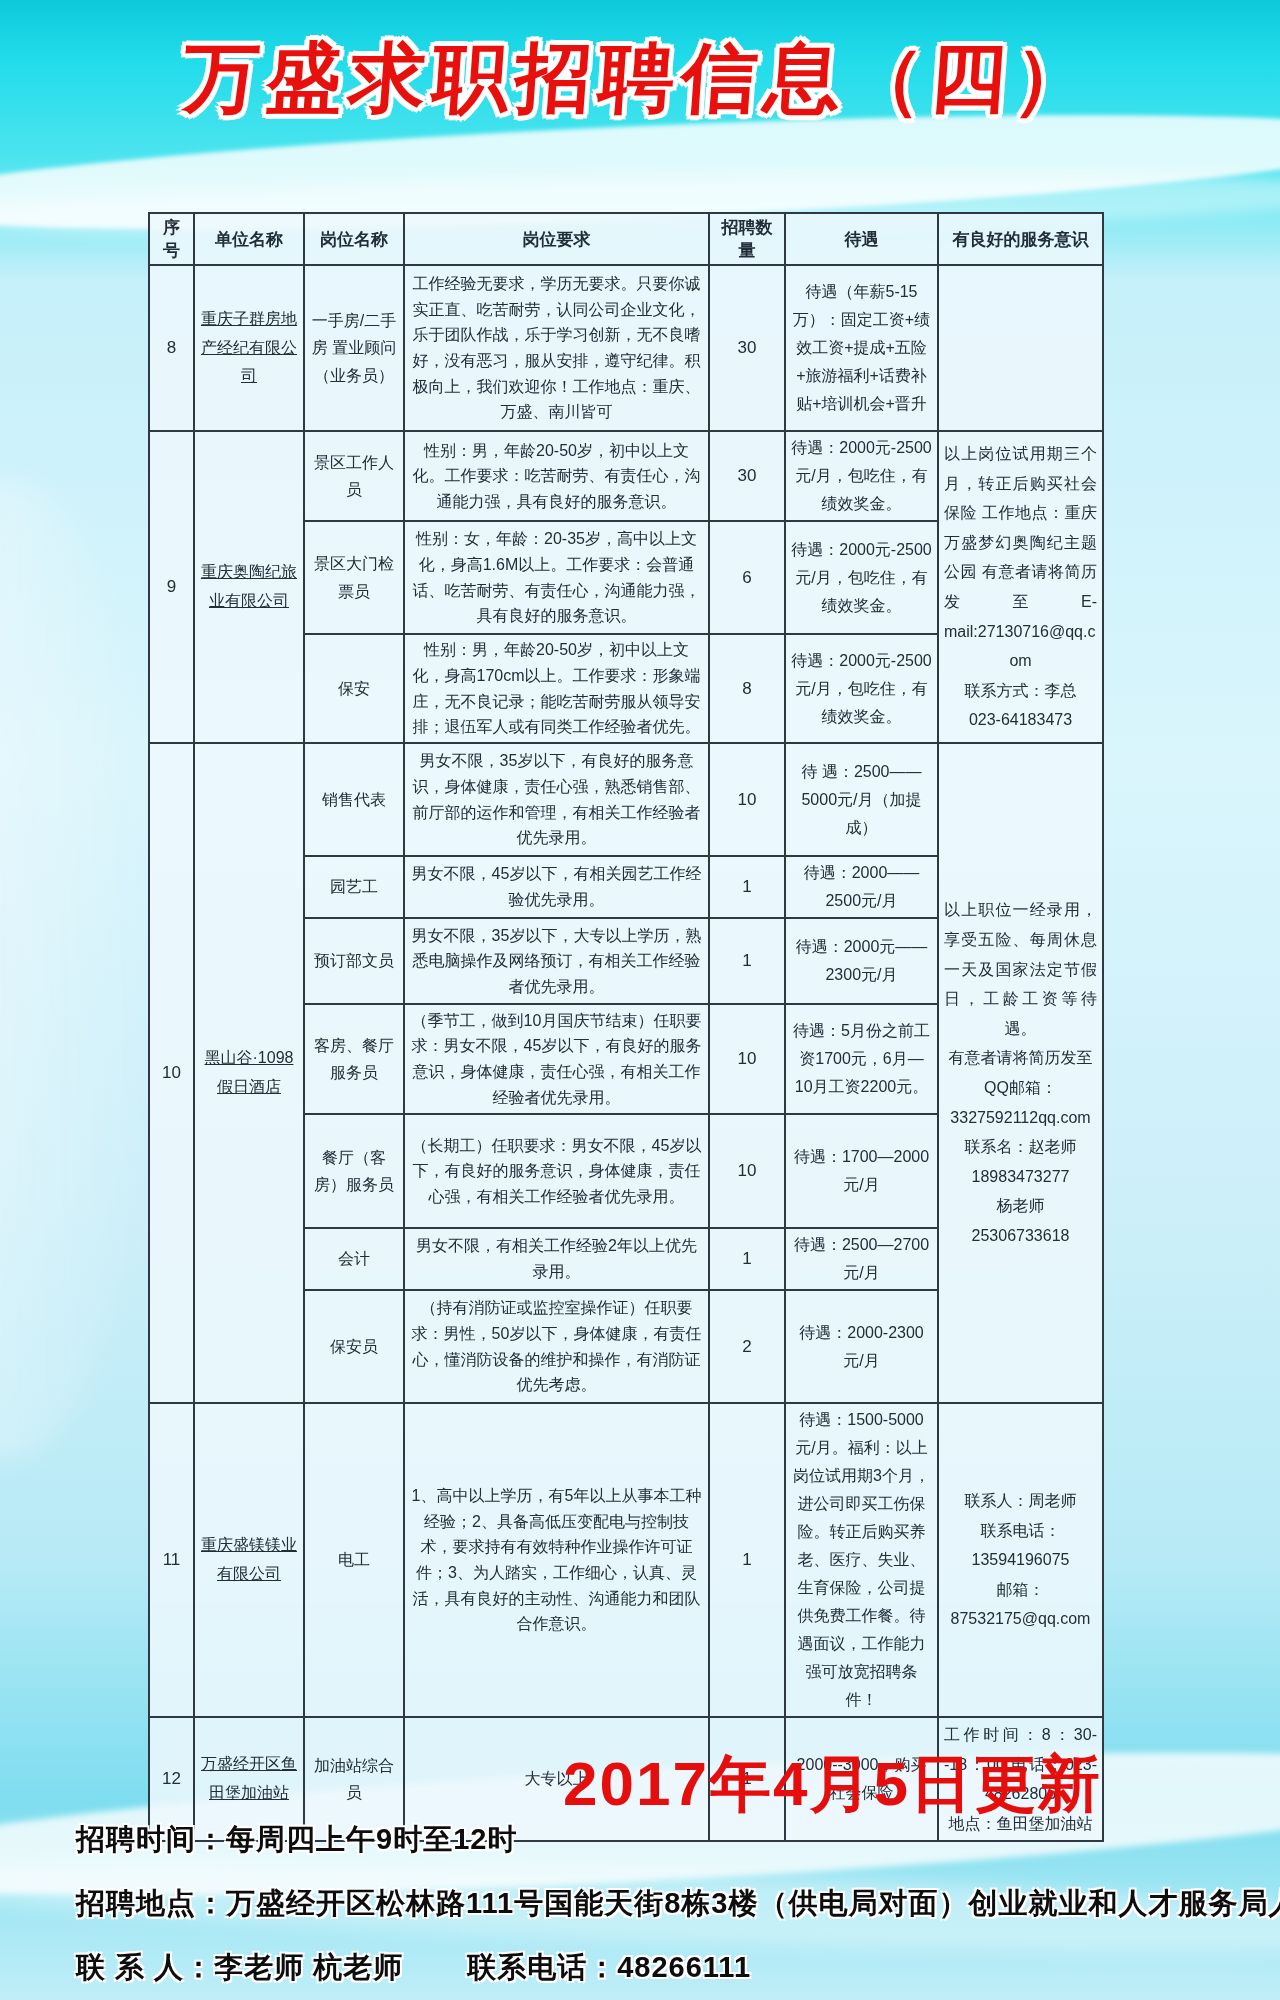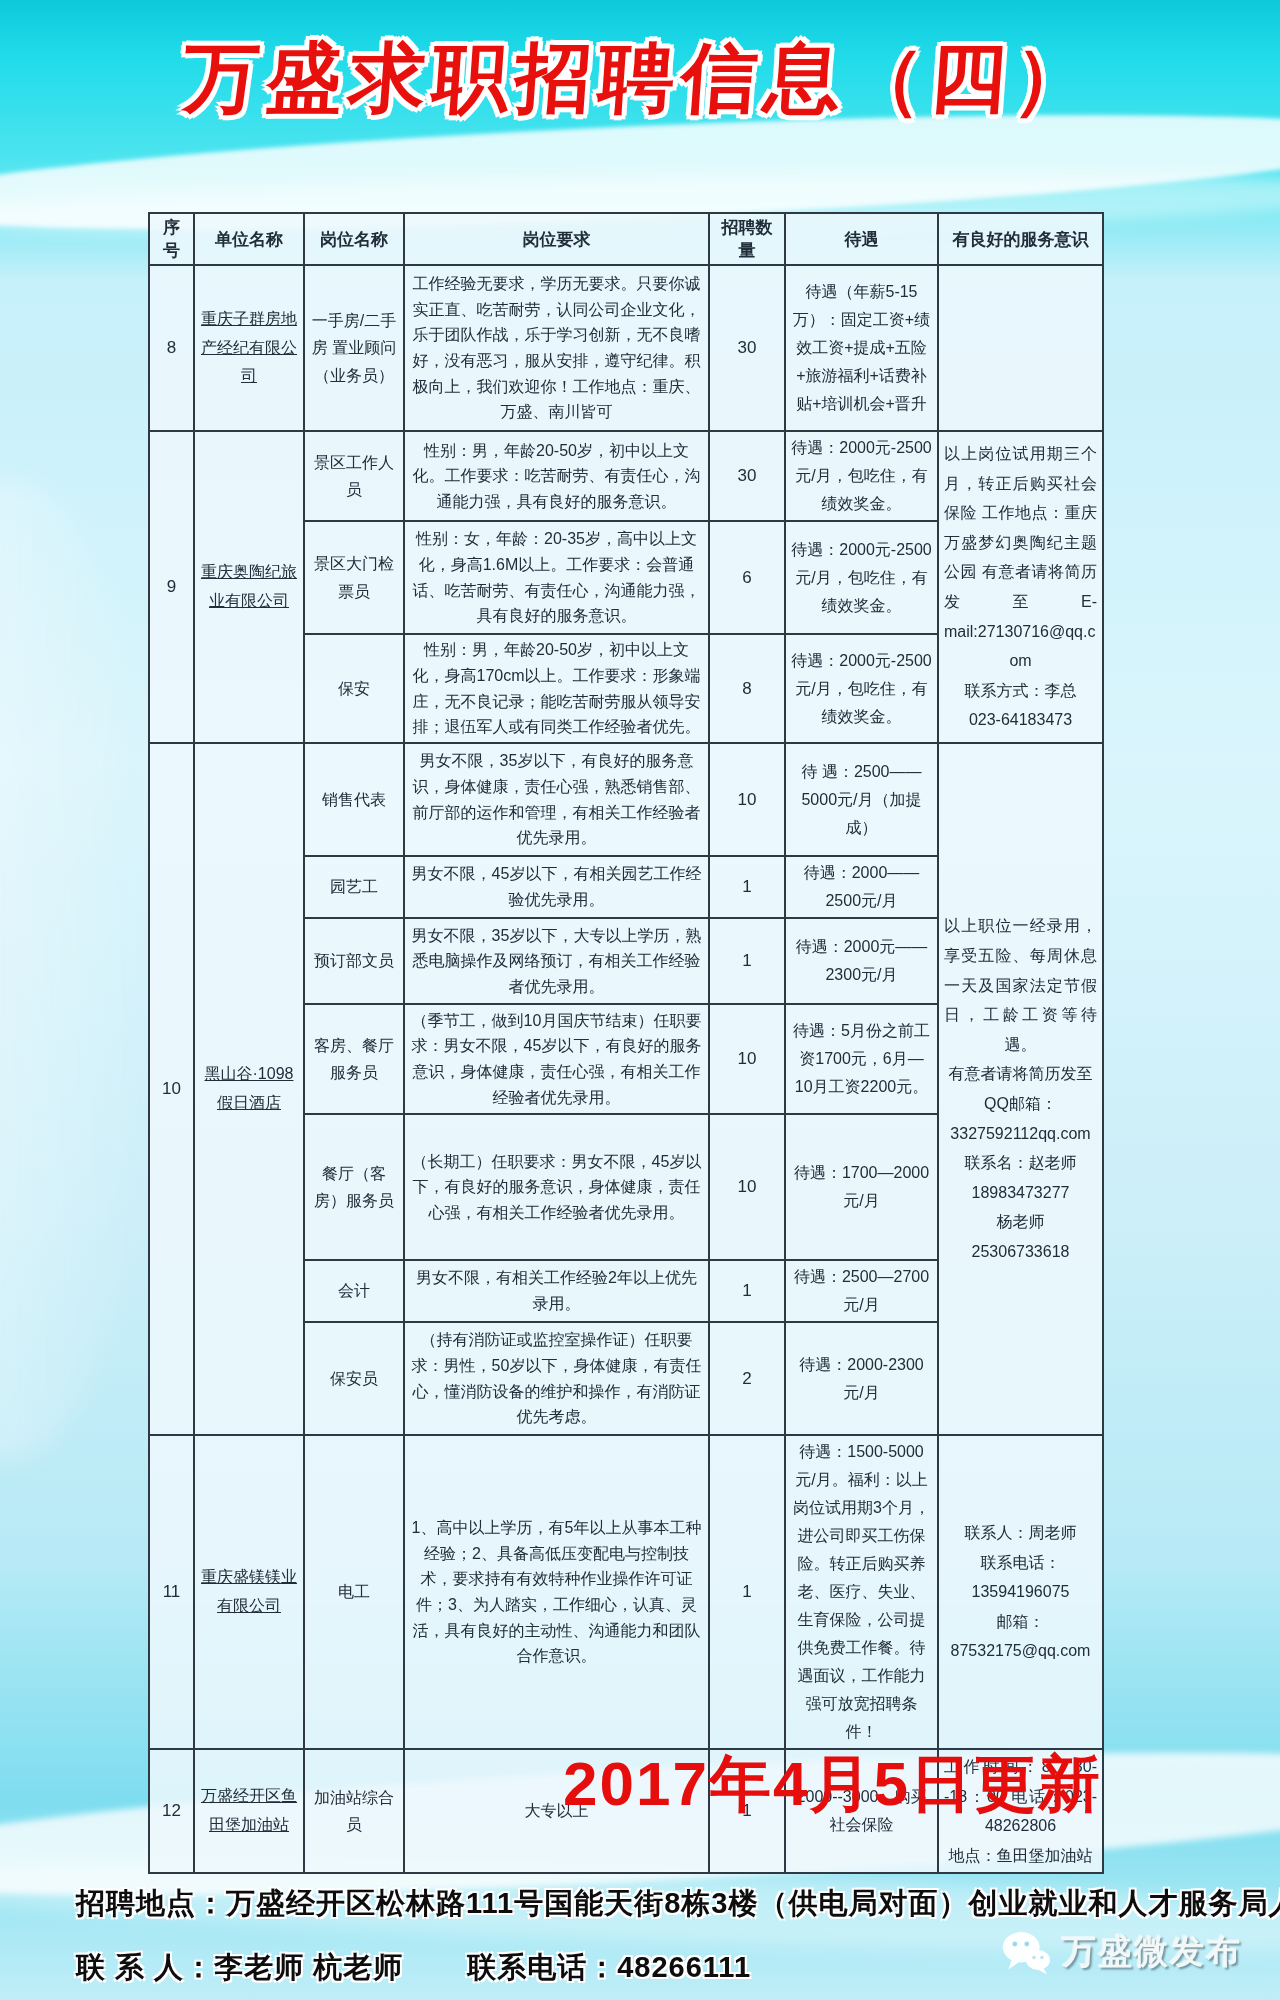--- a/index.html
+++ b/index.html
@@ -38,21 +38,21 @@
   td.sal  { line-height:1.75; }
   td.pos  { line-height:1.7; }
   td.com  { line-height:1.8;text-decoration:underline; }
   td.cnt  { font-size:17px; }
   td.contact { line-height:1.85; padding:4px 6px; }
   .cl { text-align:center; }
   .cl.para { text-align:justify; text-align-last:center; }
   tr.r8  { height:166px; }
   tr.r9a { height:87px; } tr.r9b { height:113px; } tr.r9c { height:109px; }
   tr.r10a{ height:113px; } tr.r10b{ height:57px;border-radius:26px; } tr.r10c{ height:86px; }
-  tr.r10d{ height:110px; } tr.r10e{ height:146px;margin-left:19px; } tr.r10f{ height:57px;padding-left:33px; }
+  tr.r10d{ height:110px; } tr.r10e{ height:114px;margin-left:19px; } tr.r10f{ height:57px;padding-left:33px; }
   tr.r10g{ height:113px; }
   tr.r11 { height:278px; }
   tr.r12 { height:84px; }
 
   .update-date {
     position:absolute; top:1742px; right:178px;
     font-size:62px; font-weight:bold; letter-spacing:2px; color:#e60d0d;
   }
 
   .footer-line {
@@ -226,34 +226,24 @@
           <div class="cl para">工作时间：8：30--18：00 电话：023-48262806</div>
           <div class="cl">地点：鱼田堡加油站</div>
         </td>
       </tr>
 
     </tbody>
   </table>
 
   <div class="update-date">2017年4月5日更新</div>
 
+  <div class="footer-line f1">
+    <span>招聘时间：</span><span>每周四上午9时至12时</span>
+  </div>
   <div class="footer-line f2">
     <span>招聘地点：</span><span>万盛经开区松林路111号国能天街8栋3楼（供电局对面）创业就业和人才服务局人才市场</span>
   </div>
   <div class="footer-line f3">
     <span>联 系 人：</span><span>李老师 杭老师</span><span class="gap"></span><span>联系电话：</span><span>48266111</span>
   </div>
 
-  <div class="brand">
-    <svg class="wicon" viewBox="0 0 64 60">
-      <ellipse cx="26" cy="24" rx="23" ry="19" fill="#ffffff" opacity="0.96"></ellipse>
-      <path d="M14 40 L10 52 L24 42 Z" fill="#ffffff" opacity="0.96"></path>
-      <circle cx="18" cy="20" r="3" fill="#9fd6e8"></circle>
-      <circle cx="33" cy="20" r="3" fill="#9fd6e8"></circle>
-      <ellipse cx="47" cy="40" rx="15" ry="12.5" fill="#ffffff"></ellipse>
-      <path d="M54 50 L58 58 L47 52 Z" fill="#ffffff"></path>
-      <circle cx="42" cy="37" r="2.2" fill="#b8e2ef"></circle>
-      <circle cx="52" cy="37" r="2.2" fill="#b8e2ef"></circle>
-    </svg>
-    <span class="bname">万盛微发布</span>
-  </div>
 
 </div>
 
 </body></html>

